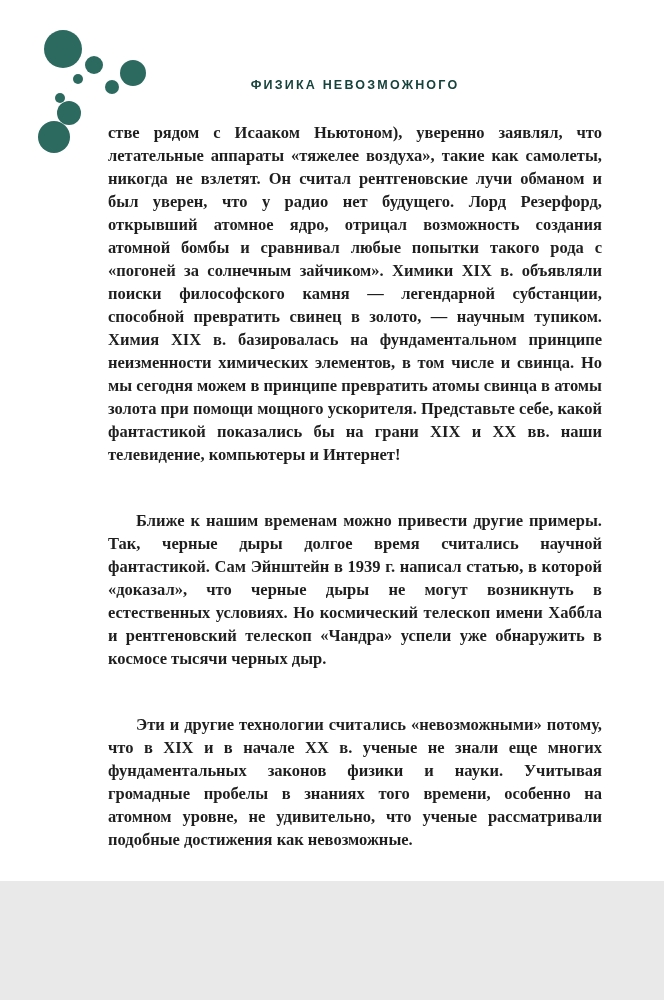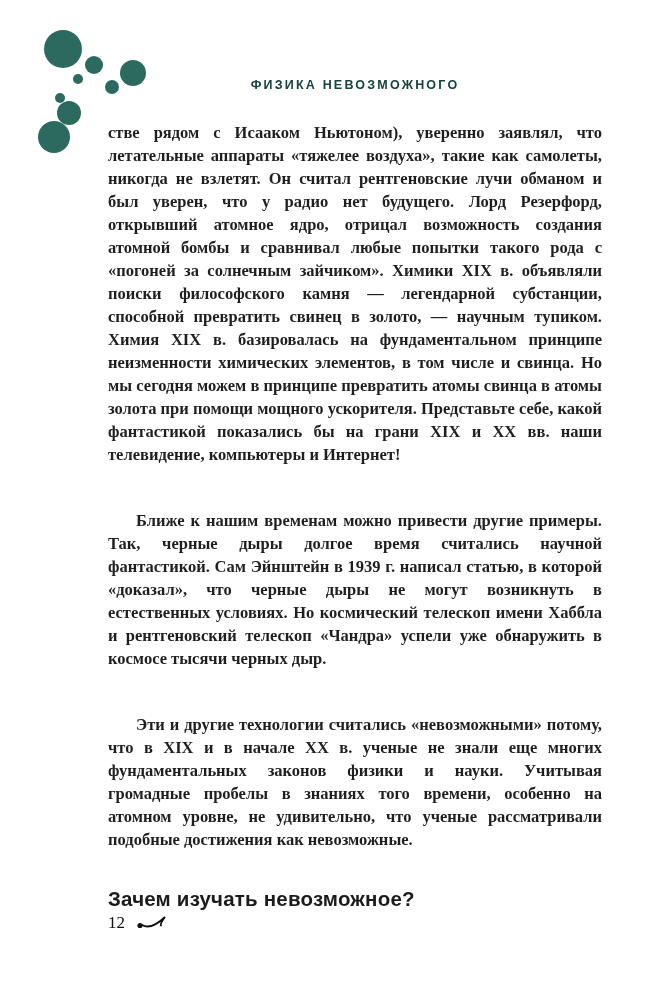--- a/index.html
+++ b/index.html
@@ -5,21 +5,21 @@
   :root{
     --accent:#2c6a60;
     --running-head-color:#16433c;
     --body-text:#1f1f1f;
     --page-bg:#ffffff;
   }
   *{box-sizing:border-box;}
   html,body{margin:0;padding:0;background:#e9e9e9;}
   .page{
     position:relative;
-    width:664px;height:1000px;
+    width:664px;height:881px;
     margin:0 auto;
     background:var(--page-bg);
     font-family:"Liberation Serif","DejaVu Serif",serif;
     color:var(--body-text);
     overflow:hidden;
   }
   .ornament{position:absolute;top:12px;left:16px;}
   .ornament circle{fill:var(--accent);}
   .column{position:absolute;left:108px;right:62px;top:0;}
   .running-head{

